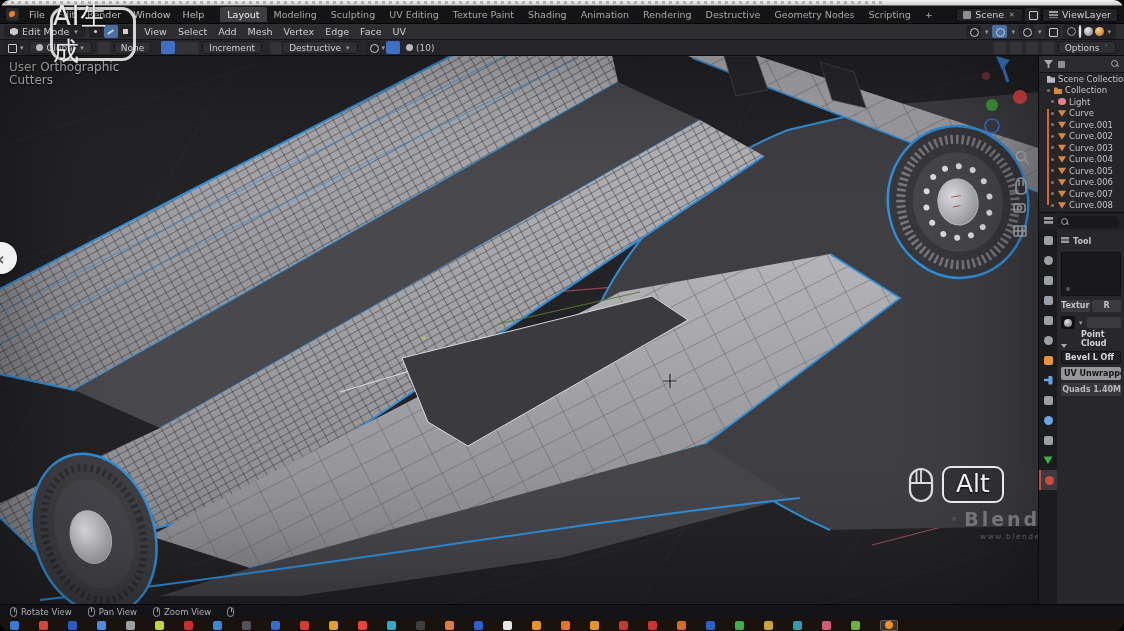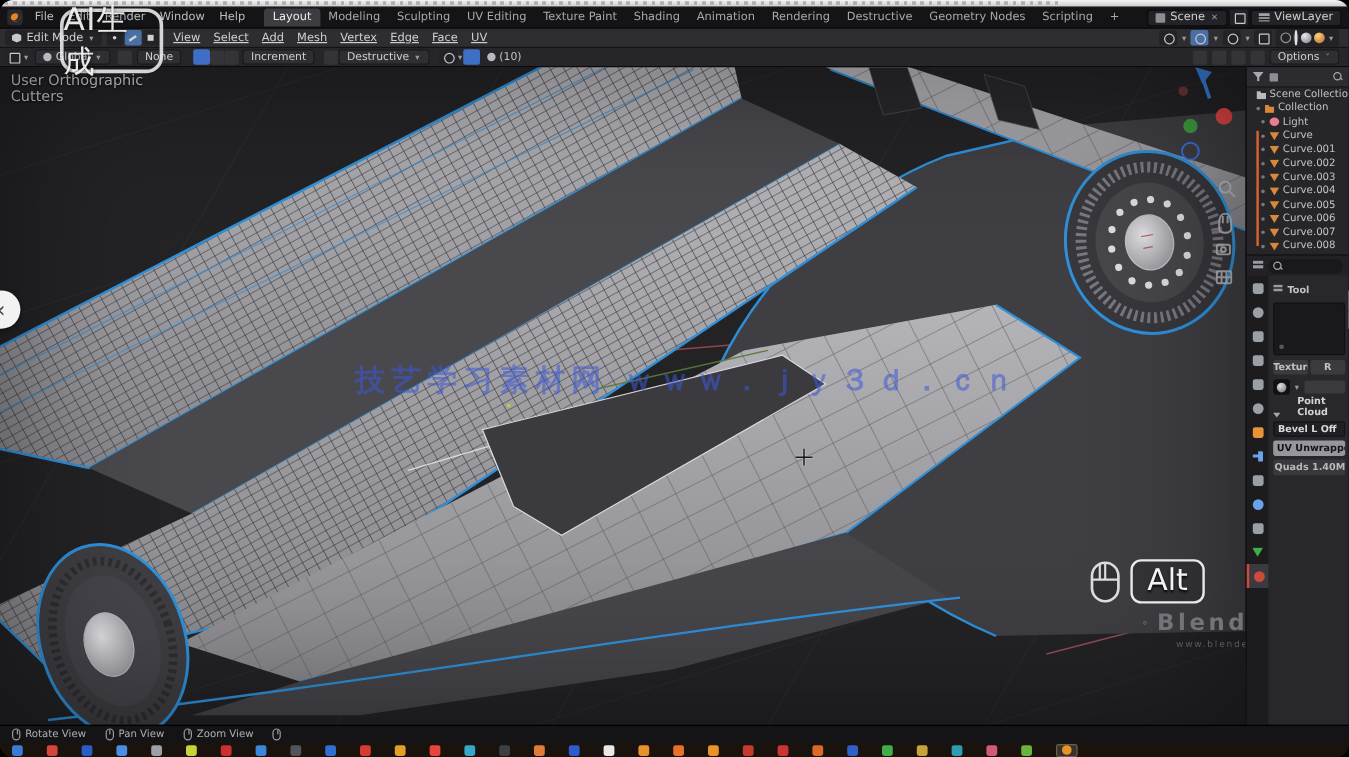--- a/index.html
+++ b/index.html
@@ -39,21 +39,21 @@
   .mode-sel { display:flex; align-items:center; gap:4px; background:#232327; border-radius:3px;
     height:13px; padding:0 6px; margin-left:4px; white-space:nowrap; }
   .cube-ico { width:8px; height:8px; background:#c8c8cc; clip-path:polygon(50% 0,100% 25%,100% 75%,50% 100%,0 75%,0 25%); }
   .selmode { display:flex; gap:1px; margin-left:4px; }
   .selmode b { width:14px; height:13px; background:#232327; border-radius:2px; position:relative; }
   .selmode b.active { background:#4a6fa5; }
   .selmode b::after { content:""; position:absolute; left:4px; top:4px; width:5px; height:5px; background:#d0d0d4; }
   .selmode b.m-vert::after { width:3px; height:3px; border-radius:50%; left:5px; top:5px; }
   .selmode b.m-edge::after { width:7px; height:1.6px; left:3px; top:5.5px; transform:rotate(-35deg); }
   .hmenus { display:flex; margin-left:6px; }
-  .hmenus .menu-item { padding:0 5.5px; height:14px; line-height:14px;text-decoration:underline; }
+  .hmenus .menu-item { padding:0 5.5px; height:14px; line-height:14px; }
   .row2-right { margin-left:auto; display:flex; align-items:center; gap:3px; padding-right:8px; }
   .tb-ico { width:15px; height:13px; background:#232327; border-radius:2px; position:relative; }
   .tb-ico.blue { background:#4a6fa5; }
   .tb-ico::after { content:""; position:absolute; left:4px; top:3px; width:7px; height:7px;
     border:1.4px solid #c9c9cf; border-radius:50%; }
   .tb-ico.sq::after { border-radius:1px; }
   .caret { font-size:7px; color:#9a9aa0; padding:0 1px; }
   .shade-group { display:flex; align-items:center; gap:2px; background:#232327; border-radius:3px; padding:1px 4px; }
   .shade { width:9px; height:9px; border-radius:50%; border:1.2px solid #9a9aa0; }
   .shade.solid { background:#e4e4e8; border-color:#e4e4e8; }
@@ -441,21 +441,20 @@
         <path d="M663 325 h14 M670 318 v14" stroke="#e8e8e8" stroke-width="2.4" opacity="0.5"></path>
         <path d="M663 325 h14 M670 318 v14" stroke="#141414" stroke-width="1.2"></path>
       </g>
     </svg>
 
     <div class="vp-overlay-text">
       <div>User Orthographic</div>
       <div>Cutters</div>
     </div>
 
-    <div class="vp-watermark">技艺学习素材网 ｗｗｗ．ｊｙ３ｄ．ｃｎ</div>
     <div class="vignette"></div>
   </div>
 
   <div class="nav-circle nav-prev">‹</div>
   <div class="nav-circle nav-next">›</div>
 
   <div class="alt-wrap">
     <svg width="26" height="36" viewBox="0 0 26 36">
       <rect x="2" y="2" width="22" height="32" rx="11" fill="rgba(20,20,22,.3)" stroke="#dcdce0" stroke-width="2.2"></rect>
       <path d="M13 2 V16 M2 16 H24 M8.5 2.5 V16" stroke="#dcdce0" stroke-width="1.8" fill="none"></path>

